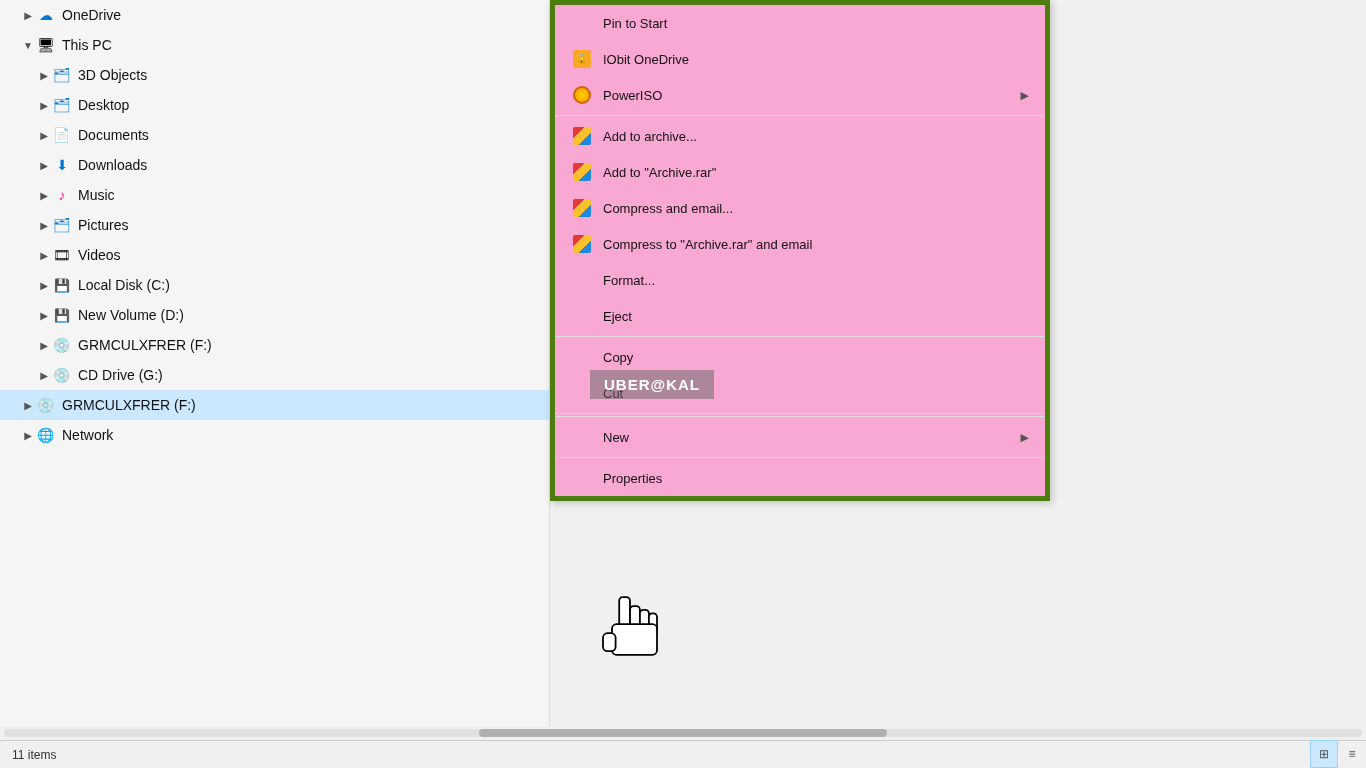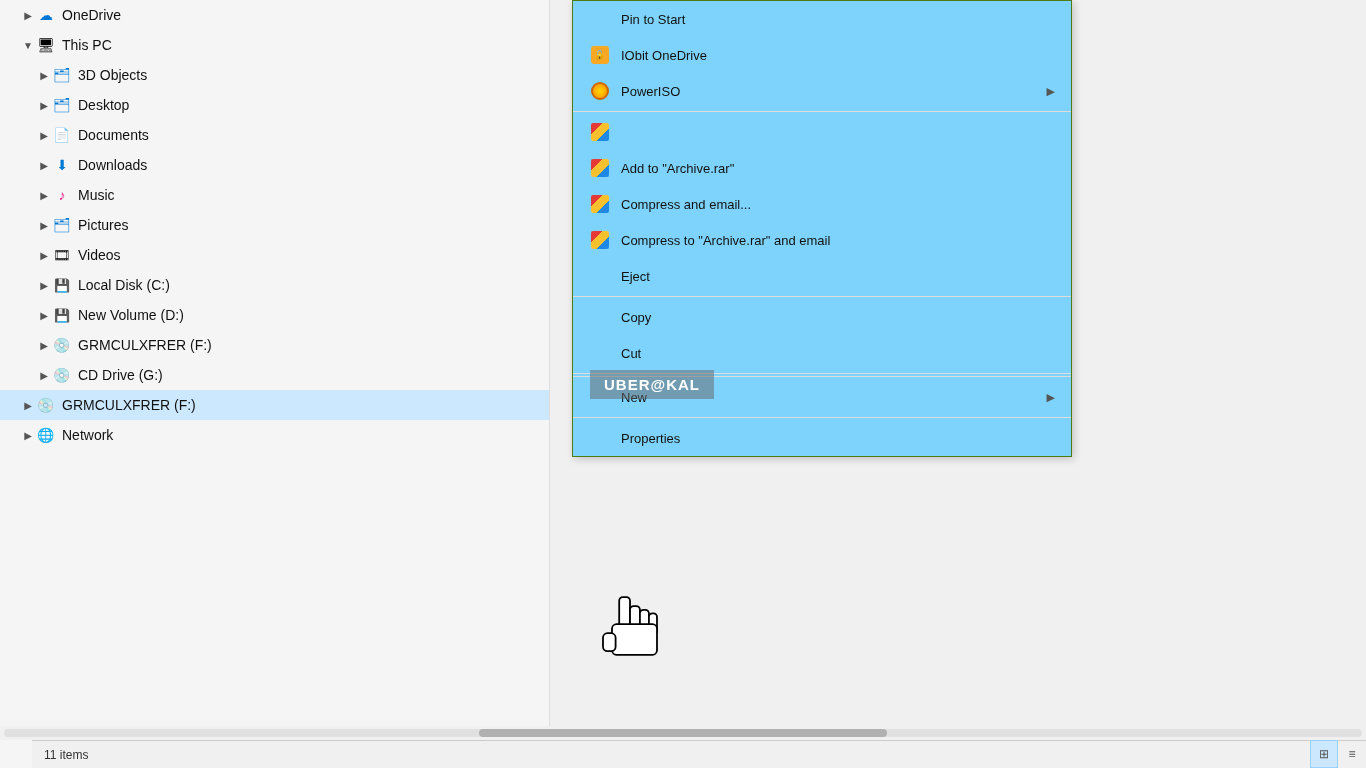--- a/index.html
+++ b/index.html
@@ -76,21 +76,20 @@
       left: 0;
       right: 0;
       height: 28px;
       background: #f0f0f0;
       border-top: 1px solid #ccc;
       display: flex;
       align-items: center;
       padding: 0 12px;
       font-size: 12px;
       color: #333;
-      margin-left: 32px;
     }
 
     .statusbar-right {
       position: absolute;
       right: 0;
       bottom: 0;
       height: 28px;
       display: flex;
       align-items: center;
     }
@@ -136,25 +135,25 @@
       left: 35%;
       width: 30%;
       height: 8px;
       background: #b0b0b0;
       border-radius: 4px;
     }
 
     
     .context-menu {
       position: absolute;
-      left: 572px;
+      left: 550px;
       top: 0;
       width: 500px;
-      background: #7dd3fc;
-      border: 1px solid #4d7c0f;
+      background: #f9a8d4;
+      border: 5px solid #4d7c0f;
       box-shadow: 2px 2px 8px rgba(0,0,0,0.2);
       z-index: 100;
     }
 
     .ctx-item {
       display: flex;
       align-items: center;
       padding: 7px 16px;
       cursor: pointer;
       position: relative;
@@ -374,20 +373,21 @@
     <span class="ctx-item-label">PowerISO</span>
     <span class="ctx-arrow">▶</span>
   </div>
 
   <div class="ctx-separator"></div>
 
   <div class="ctx-item">
     <span class="ctx-item-icon">
         <span class="rar-icon"></span>
       </span>
+    <span class="ctx-item-label">Add to archive...</span>
   </div>
 
   <div class="ctx-item">
     <span class="ctx-item-icon">
         <span class="rar-icon"></span>
       </span>
     <span class="ctx-item-label">Add to "Archive.rar"</span>
   </div>
 
   <div class="ctx-item">
@@ -397,20 +397,24 @@
     <span class="ctx-item-label">Compress and email...</span>
   </div>
 
   <div class="ctx-item">
     <span class="ctx-item-icon">
         <span class="rar-icon"></span>
       </span>
     <span class="ctx-item-label">Compress to "Archive.rar" and email</span>
   </div>
 
+  <div class="ctx-item">
+    <span class="ctx-item-icon"></span>
+    <span class="ctx-item-label">Format...</span>
+  </div>
 
   <div class="ctx-item">
     <span class="ctx-item-icon"></span>
     <span class="ctx-item-label">Eject</span>
   </div>
 
   <div class="ctx-separator"></div>
 
   <div class="ctx-item">
     <span class="ctx-item-icon"></span>

